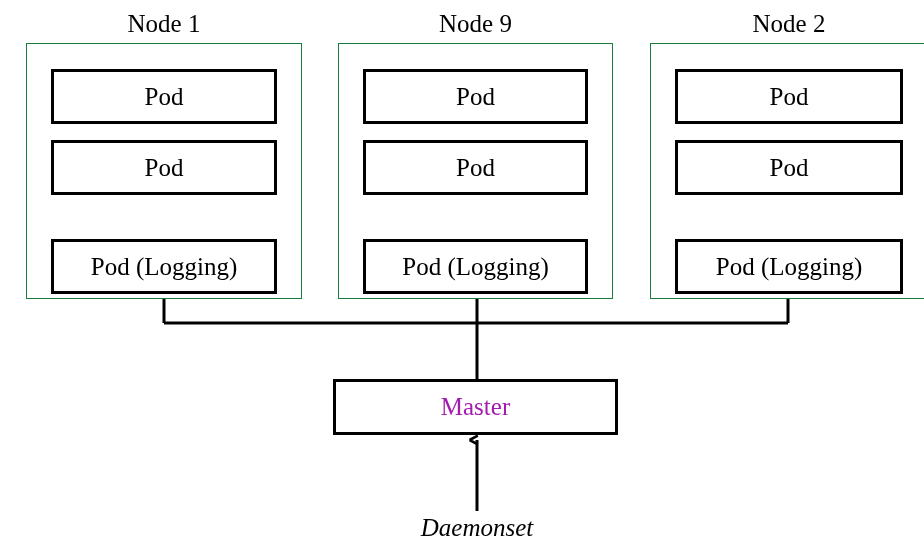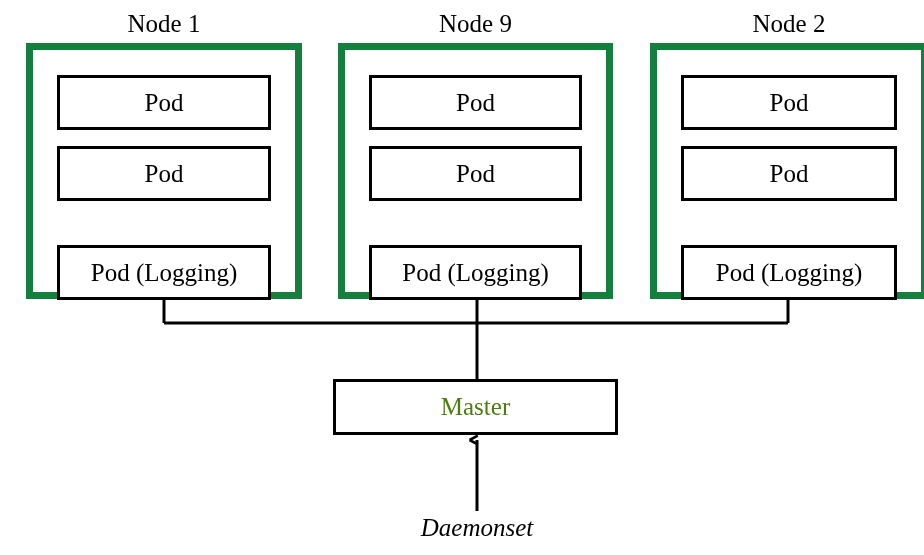--- a/index.html
+++ b/index.html
@@ -48,21 +48,21 @@
     line-height: 34px;
     color: #000000;
     white-space: nowrap;
   }
 
   .node-box {
     position: absolute;
     left: 0;
     top: 36px;
     box-sizing: border-box;
-    border: 7px solid #15803d;
+    border: 1px solid #15803d;
     background: #ffffff;
   }
 
   .pod-list {
     position: absolute;
     left: 24px;
     top: 25px;
     right: 24px;
   }
 
@@ -94,21 +94,21 @@
     width: 285px;
     height: 56px;
     box-sizing: border-box;
     border: 3px solid #000000;
     background: #ffffff;
     display: flex;
     align-items: center;
     justify-content: center;
     font-size: 25px;
     line-height: 28px;
-    color: #4d7c0f;
+    color: #a21caf;
     white-space: nowrap;
   }
 
   
   .daemonset-label {
     position: absolute;
     left: 336px;
     top: 511px;
     width: 250px;
     text-align: center;

